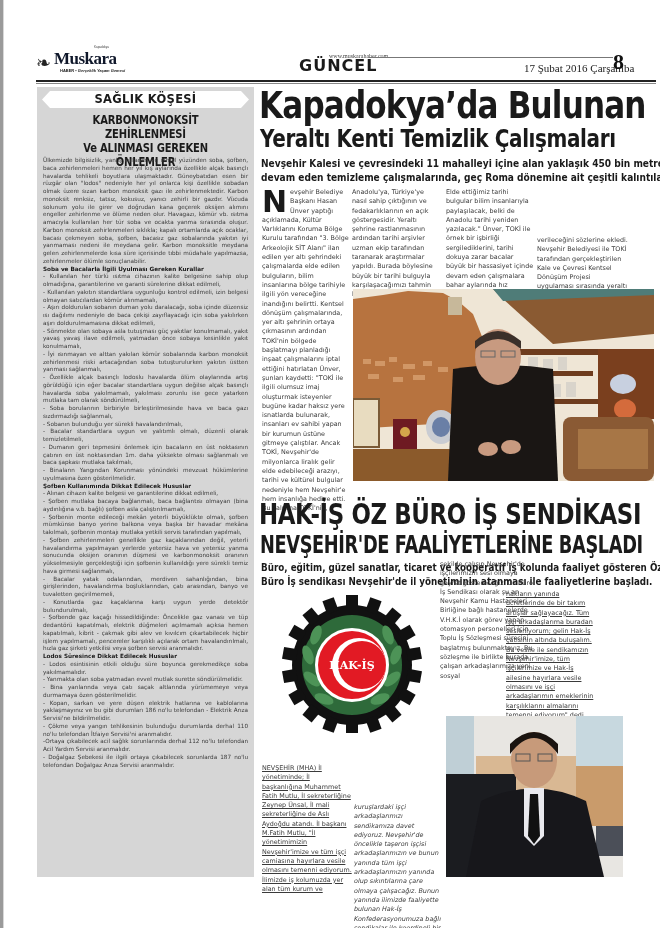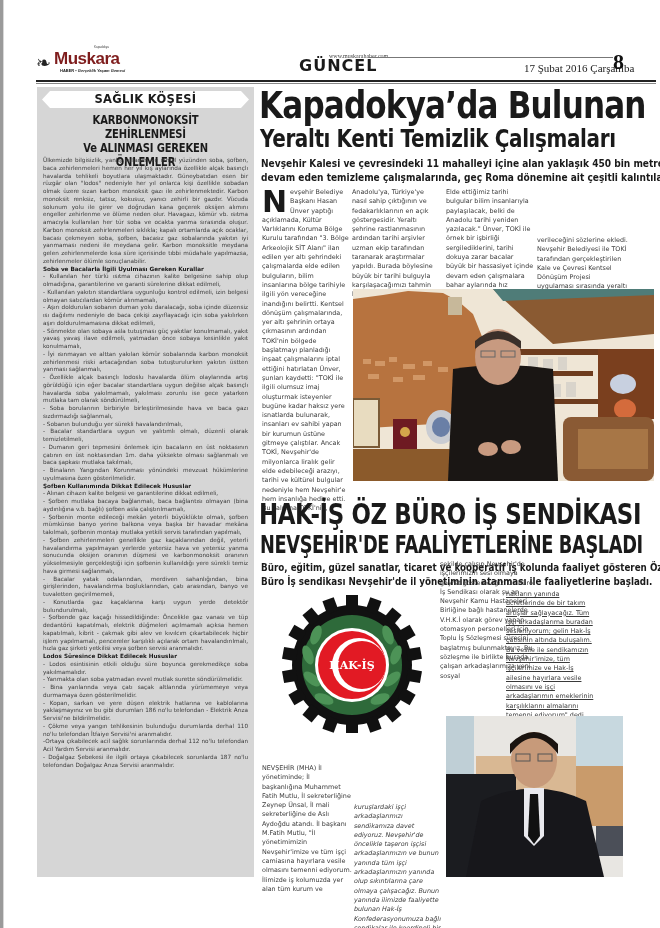--- a/index.html
+++ b/index.html
@@ -5,21 +5,21 @@
   * { box-sizing: border-box; margin: 0; padding: 0; }
   html, body { width: 660px; height: 928px; background: #ffffff; overflow: hidden; }
   body { position: relative; font-family: "Liberation Sans", sans-serif; color: #1a1a1a; }
   .page-edge { position: absolute; left: 0; top: 0; width: 3px; height: 928px; background: #9a9a9a; }
   .page-edge2 { position: absolute; left: 3px; top: 0; width: 1px; height: 928px; background: #d8d8d8; }
 
   
   .masthead { position: absolute; left: 36px; top: 50px; width: 620px; height: 28px; }
   .logo { position: absolute; left: 0; top: 0; width: 100px; height: 26px; }
   .logo-swirl { position: absolute; left: 0; top: 2px; font-size: 18px; color: #222; font-family: "DejaVu Serif", serif; }
-  .logo-text { position: absolute; left: 18px; top: -1px; font-family: Liberation Sans, sans-serif; font-weight: bold; font-size: 17px; letter-spacing: -0.5px; color: #7f1d1d; }
+  .logo-text { position: absolute; left: 18px; top: -1px; font-family: Liberation Serif, serif; font-weight: bold; font-size: 17px; letter-spacing: -0.5px; color: #0f172a; }
   .logo-tiny { position: absolute; left: 58px; top: -5px; font-size: 3px; color: #444; }
   .logo-sub { position: absolute; left: 24px; top: 18px; font-size: 4px; font-weight: bold; color: #222; white-space: nowrap; }
   .section-name { position: absolute; left: 263px; top: 6px; font-family: "DejaVu Sans", sans-serif; font-weight: bold; font-size: 16px; letter-spacing: 1px; color: #1a1a1a; }
   .site-url { position: absolute; left: 293px; top: 3px; font-family: "Liberation Serif", serif; font-size: 6px; color: #444; }
   .head-line { position: absolute; left: 333px; top: 7px; width: 244px; height: 1px; background: #777; }
   .date { position: absolute; left: 488px; top: 12px; font-family: "Liberation Serif", serif; font-size: 11px; color: #222; }
   .page-num { position: absolute; left: 577px; top: -1px; font-family: "Liberation Serif", serif; font-weight: bold; font-size: 22px; color: #111; }
   .rule-thick { position: absolute; left: 36px; top: 80px; width: 620px; height: 2px; background: #222; }
   .rule-thin { position: absolute; left: 36px; top: 83px; width: 620px; height: 1px; background: #888; }
 
@@ -240,21 +240,21 @@
     <text x="84" y="76" text-anchor="middle" font-family="DejaVu Serif, serif" font-weight="bold" font-size="11" fill="#ffffff">HAK-İŞ</text>
   </svg>
 </div>
 
 <div class="col" style="left:440px; top:560px; width:95px;">
   <p>şekilde çalışıp Nevşehir'de işçilerimizin sesi olmaya gayret göstereceğiz. Öz Büro İş Sendikası olarak şu an Nevşehir Kamu Hastaneleri Birliğine bağlı hastanelerde V.H.K.İ olarak görev yapan otomasyon personelleri için Toplu İş Sözleşmesi sürecini başlatmış bulunmaktayız. Bu sözleşme ile birlikte burada çalışan arkadaşlarımıza yeni sosyal</p>
 </div>
 <div class="col" style="left:506px; top:590px; width:92px;text-decoration:underline;">
   <p>hakların yanında ücretlerinde de bir takım artışlar sağlayacağız. Tüm işçi arkadaşlarıma buradan sesleniyorum; gelin Hak-İş çatısının altında buluşalım. Bu vesile ile sendikamızın Nevşehir'imize, tüm işçilerimize ve Hak-İş ailesine hayırlara vesile olmasını ve işçi arkadaşlarımın emeklerinin karşılıklarını almalarını temenni ediyorum" dedi.</p>
 </div>
-<div class="col" style="left:262px; top:764px; width:90px;">
+<div class="col" style="left:262px; top:764px; width:90px;text-decoration:underline;">
   <p>NEVŞEHİR (MHA) İl yönetiminde; İl başkanlığına Muhammet Fatih Mutlu, İl sekreterliğine Zeynep Ünsal, İl mali sekreterliğine de Aslı Aydoğdu atandı. İl başkanı M.Fatih Mutlu, "İl yönetimimizin Nevşehir'imize ve tüm işçi camiasına hayırlara vesile olmasını temenni ediyorum. İlimizde iş kolumuzda yer alan tüm kurum ve</p>
 </div>
 <div class="col" style="left:354px; top:803px; width:90px;font-style:italic;">
   <p>kuruşlardaki işçi arkadaşlarımızı sendikamıza davet ediyoruz. Nevşehir'de öncelikle taşeron işçisi arkadaşlarımızın ve bunun yanında tüm işçi arkadaşlarımızın yanında olup sıkıntılarına çare olmaya çalışacağız. Bunun yanında ilimizde faaliyette bulunan Hak-İş Konfederasyonumuza bağlı sendikalar ile koordineli bir</p>
 </div>
 
 <div class="photo2" title="İl Başkanı Muhammet Fatih Mutlu">
   <svg width="177" height="161" viewBox="0 0 177 161">
     <rect width="177" height="161" fill="#e8e6e2"></rect>
     <rect x="0" y="0" width="28" height="161" fill="#bfcfd6"></rect>

